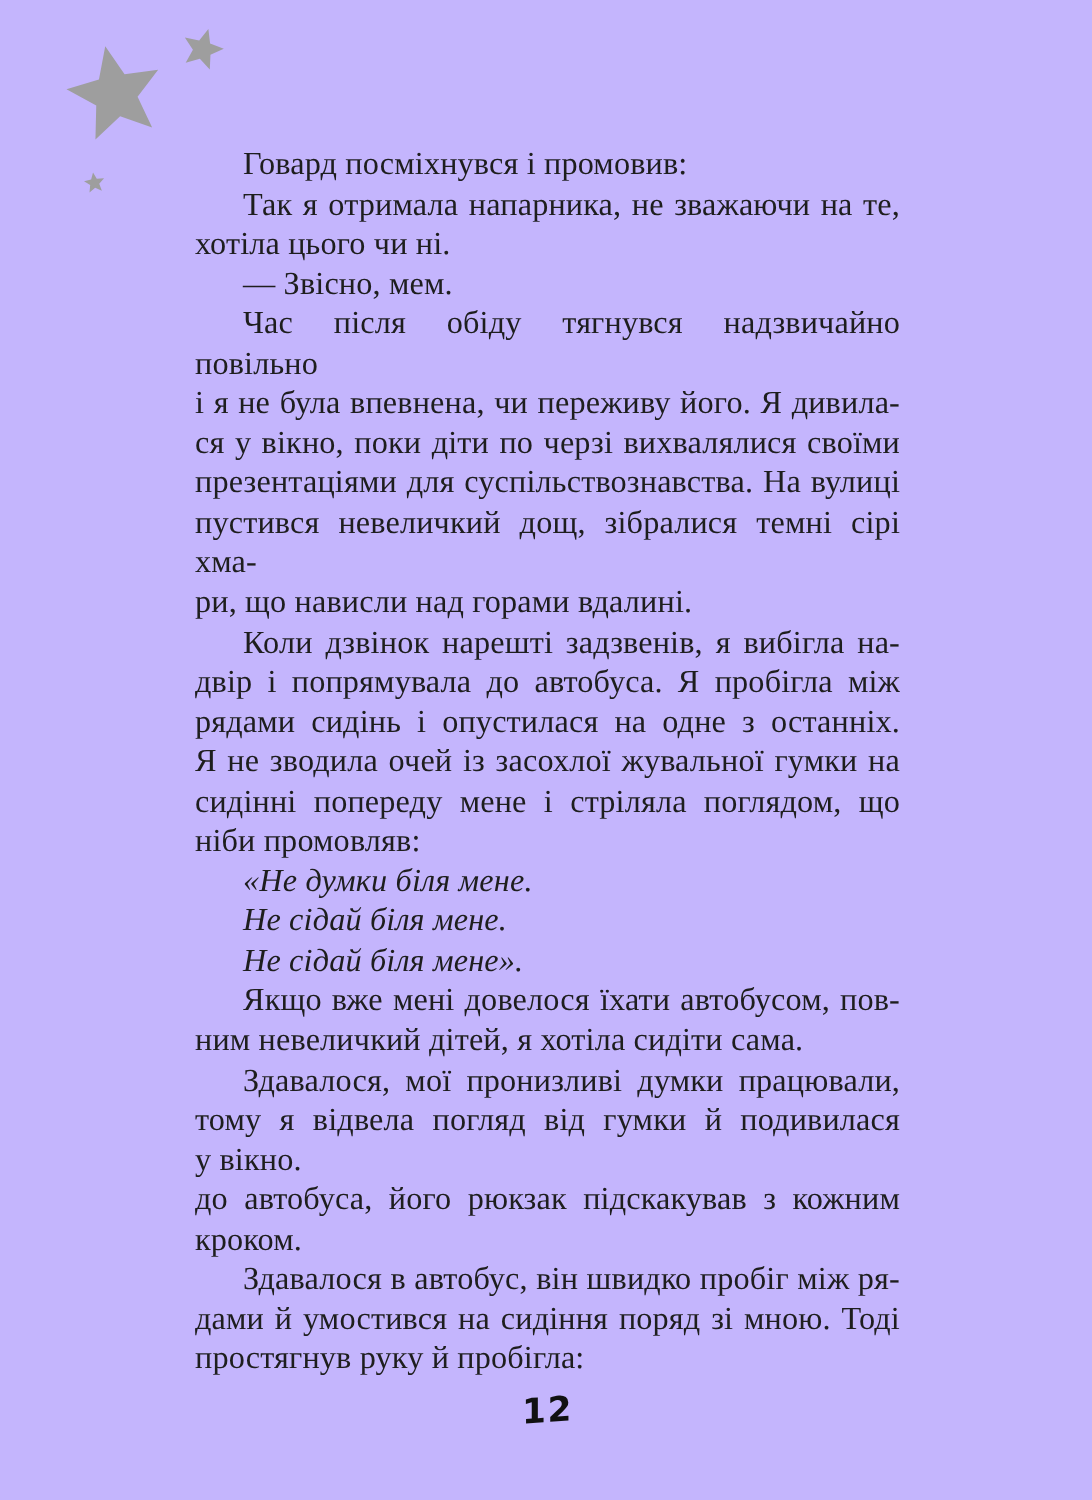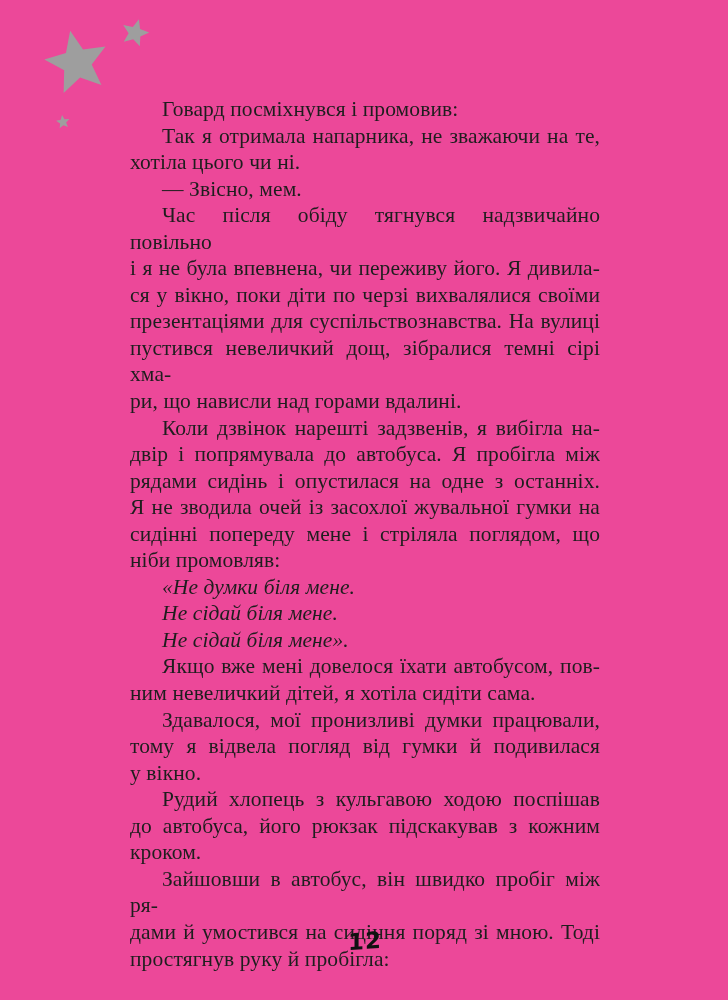--- a/index.html
+++ b/index.html
@@ -5,21 +5,21 @@
   * { margin: 0; padding: 0; box-sizing: border-box; }
   html, body {
     width: 728px; height: 1000px;
     background: #ffffff;
     overflow: hidden;
     font-family: "Liberation Serif", "DejaVu Serif", serif;
   }
   .page {
     position: relative;
     width: 728px; height: 1000px;
-    background: #ec4899;
+    background: #c4b5fd;
   }
   .star {
     position: absolute;
   }
   .star svg { display: block; overflow: visible; }
   .star-large  { left: 40px;  top: 26px;  width: 74px; height: 74px; transform: rotate(-12deg); }
   .star-medium { left: 119px; top: 17px;  width: 32px; height: 32px; transform: rotate(16deg); }
   .star-small  { left: 55px;  top: 114px; width: 16px; height: 16px; transform: rotate(-8deg); }
   .text-block {
     position: absolute;
@@ -122,26 +122,25 @@
       <p class="para">
         <span class="line first">Якщо вже мені довелося їхати автобусом, пов-</span>
         <span class="line last">ним невеличкий дітей, я хотіла сидіти сама.</span>
       </p>
       <p class="para">
         <span class="line first">Здавалося, мої пронизливі думки працювали,</span>
         <span class="line">тому я відвела погляд від гумки й подивилася</span>
         <span class="line last">у вікно.</span>
       </p>
       <p class="para">
-        <span class="line first">Рудий хлопець з кульгавою ходою поспішав</span>
         <span class="line">до автобуса, його рюкзак підскакував з кожним</span>
         <span class="line last">кроком.</span>
       </p>
       <p class="para">
-        <span class="line first">Зайшовши в автобус, він швидко пробіг між ря-</span>
+        <span class="line first">Здавалося в автобус, він швидко пробіг між ря-</span>
         <span class="line">дами й умостився на сидіння поряд зі мною. Тоді</span>
         <span class="line last">простягнув руку й пробігла:</span>
       </p>
     </div>
 
   <div class="page-footer">
     <span class="page-number">12</span>
   </div>
 
 </div>

